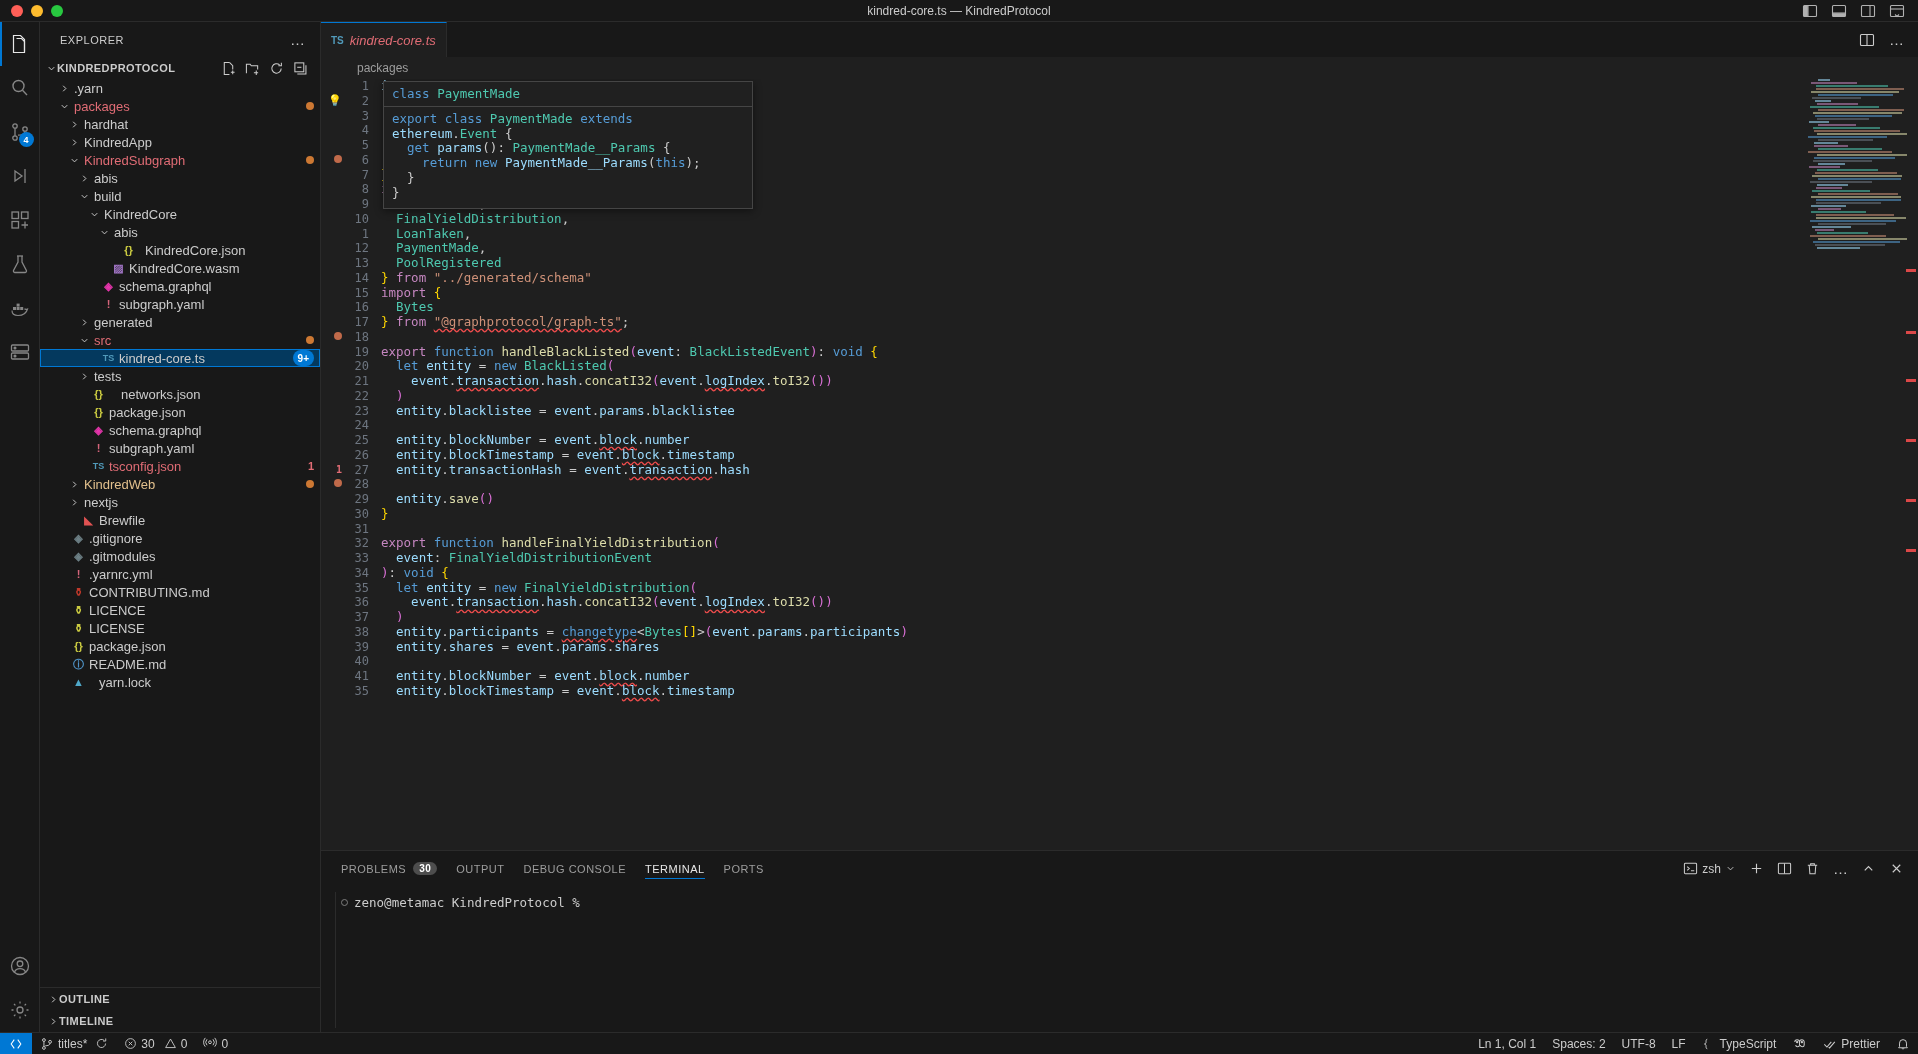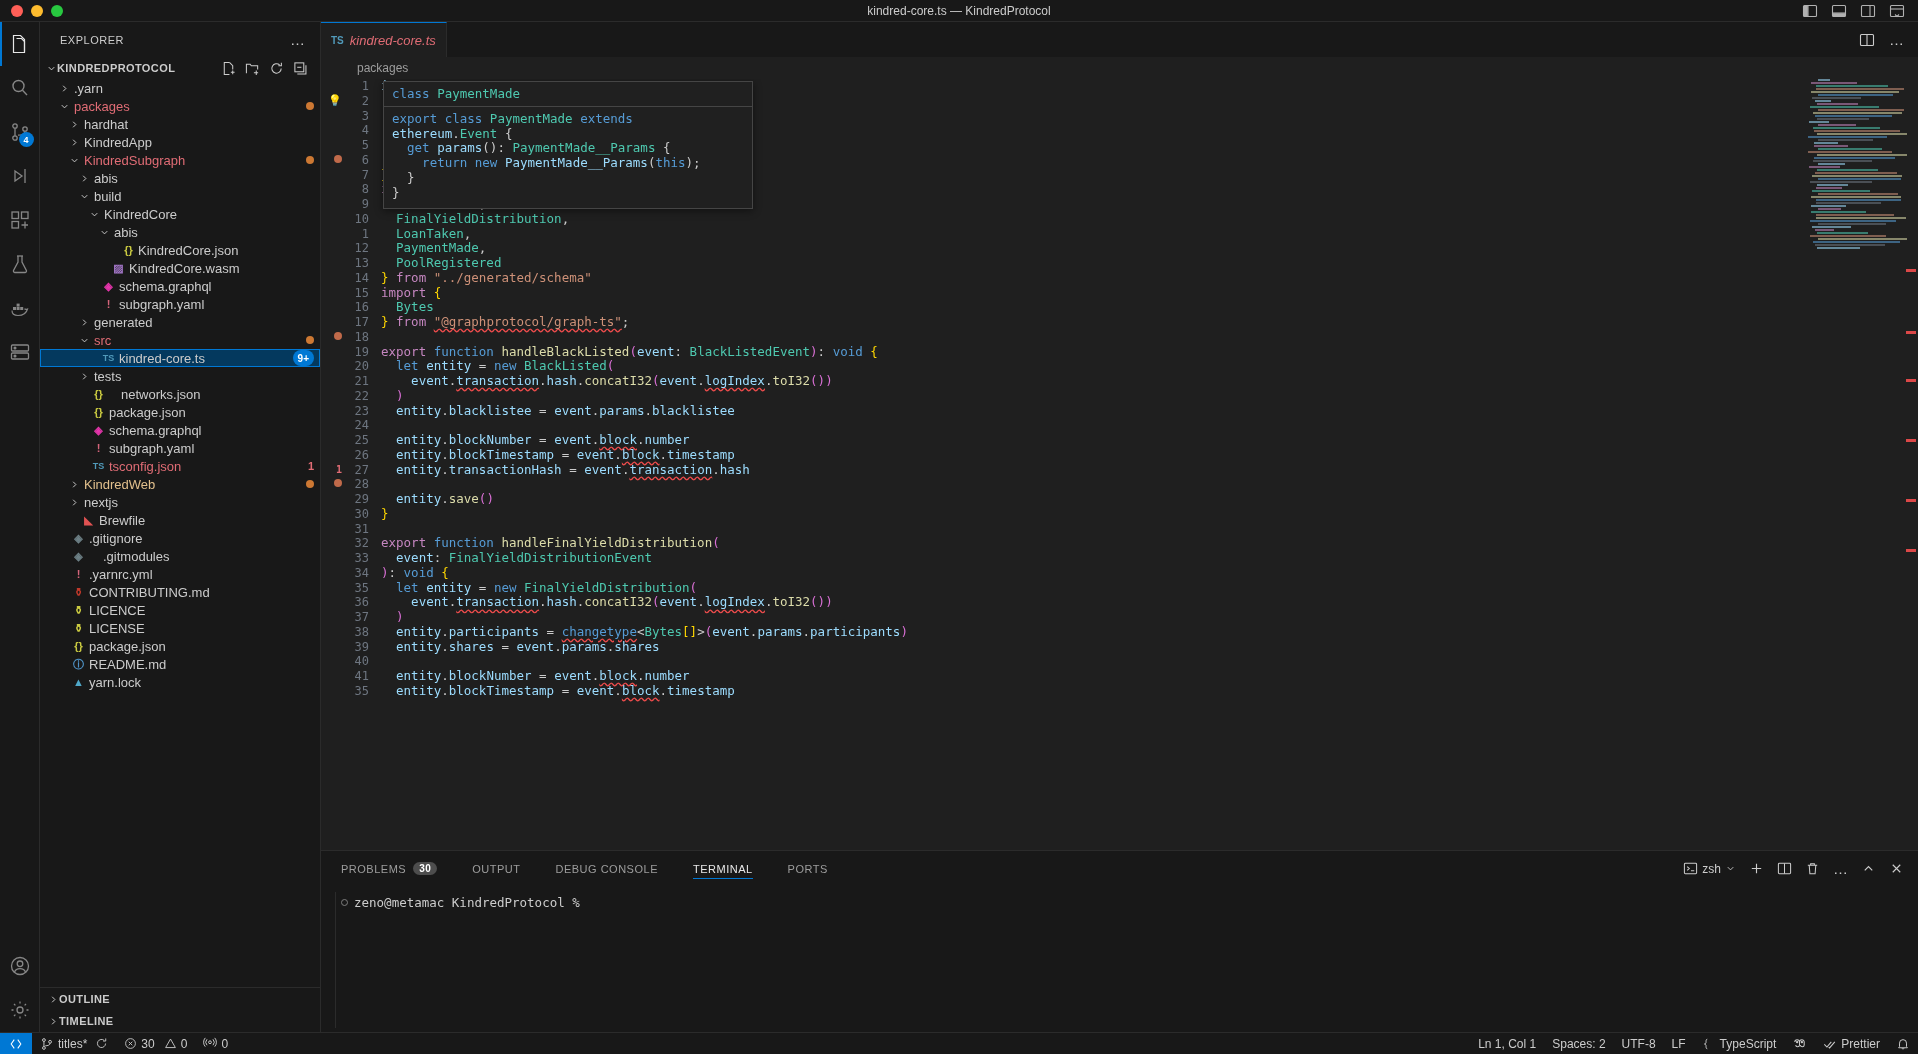--- a/index.html
+++ b/index.html
@@ -137,21 +137,21 @@
 
   
   .minimap { position: absolute; right: 14px; top: 0; width: 96px; bottom: 0; }
   .mm-line { height: 2px; margin-bottom: 1px; opacity: .75; }
   .scrollbar-v { position:absolute; right:0; top:0; width:14px; bottom:0; }
   .sb-mark { position:absolute; right:2px; width:10px; height:3px; background:#f14c4c; opacity:.9; }
 
   
   .panel { height: 182px; flex: 0 0 182px; background: #181818; border-top: 1px solid #2b2b2b;
            display: flex; flex-direction: column; }
-  .panel-tabs { height: 35px; flex: 0 0 35px; display: flex; align-items: center; padding-left: 20px; gap: 35px; }
+  .panel-tabs { height: 35px; flex: 0 0 35px; display: flex; align-items: center; padding-left: 20px; gap: 19px; }
   .ptab { font-size: 11px; color: #9d9d9d; letter-spacing: .5px; text-transform: uppercase;
           height: 35px; display: flex; align-items: center; gap: 7px; position: relative; }
   .ptab.active { color: #e7e7e7; }
   .ptab.active::after { content:''; position:absolute; left:0; right:0; bottom: 7px; height: 1px; background:#0078d4; }
   .pbadge { background: #4d4d4d; color: #fff; border-radius: 9px; font-size: 10px; padding: 1px 6px; font-weight:600; }
   .panel-right { margin-left: auto; display: flex; align-items: center; gap: 13px; padding-right: 14px; color: #cccccc; }
   .term-body { flex: 1; padding: 9px 0 0 20px; font-family: "DejaVu Sans Mono", monospace;
                font-size: 12.5px; color: #cccccc; position: relative; }
   .term-line { display: flex; align-items: center; gap: 6px; }
   .term-circle { width: 7px; height: 7px; border: 1px solid #7d7d7d; border-radius: 50%; }
@@ -402,21 +402,21 @@
             <span class="chev">
               <svg width="11" height="11" viewBox="0 0 16 16" fill="none" stroke="#cccccc" stroke-width="1.4">
                 <path d="M4 6l4 4 4-4"></path>
               </svg>
             </span>
             <span class="lbl c-white" style="margin-left: 4px;">abis</span>
           </div>
           <div class="row" style="padding-left: 68px;">
             <span class="chev"></span>
             <span class="fico" style="color: rgb(203, 203, 65); font-weight: 700;">{}</span>
-            <span class="lbl c-white" style="margin-left: 1px;">KindredCore.json</span>
+            <span class="lbl c-white" style="margin-left: 8px;">KindredCore.json</span>
           </div>
           <div class="row" style="padding-left: 58px;">
             <span class="chev"></span>
             <span class="fico" style="color: rgb(160, 116, 196); font-weight: 700;">▨</span>
             <span class="lbl c-white" style="margin-left: 2px;">KindredCore.wasm</span>
           </div>
           <div class="row" style="padding-left: 48px;">
             <span class="chev"></span>
             <span class="fico" style="color: rgb(229, 53, 171); font-weight: 700;">◈</span>
             <span class="lbl c-white" style="margin-left: 2px;">schema.graphql</span>
@@ -506,21 +506,21 @@
             <span class="lbl c-white" style="margin-left: 2px;">Brewfile</span>
           </div>
           <div class="row" style="padding-left: 18px;">
             <span class="chev"></span>
             <span class="fico" style="color: rgb(109, 128, 134); font-weight: 700;">◈</span>
             <span class="lbl c-white" style="margin-left: 2px;">.gitignore</span>
           </div>
           <div class="row" style="padding-left: 18px;">
             <span class="chev"></span>
             <span class="fico" style="color: rgb(109, 128, 134); font-weight: 700;">◈</span>
-            <span class="lbl c-white" style="margin-left: 16px;">.gitmodules</span>
+            <span class="lbl c-white" style="margin-left: 2px;">.gitmodules</span>
           </div>
           <div class="row" style="padding-left: 18px;">
             <span class="chev"></span>
             <span class="fico" style="color: rgb(212, 100, 122); font-weight: 700;">!</span>
             <span class="lbl c-white" style="margin-left: 2px;">.yarnrc.yml</span>
           </div>
           <div class="row" style="padding-left: 18px;">
             <span class="chev"></span>
             <span class="fico" style="color: rgb(192, 57, 43); font-weight: 700;">⚱</span>
             <span class="lbl c-white" style="margin-left: 2px;">CONTRIBUTING.md</span>
@@ -541,21 +541,21 @@
             <span class="lbl c-white" style="margin-left: 2px;">package.json</span>
           </div>
           <div class="row" style="padding-left: 18px;">
             <span class="chev"></span>
             <span class="fico" style="color: rgb(79, 147, 199); font-weight: 700;">ⓘ</span>
             <span class="lbl c-white" style="margin-left: 2px;">README.md</span>
           </div>
           <div class="row" style="padding-left: 18px;">
             <span class="chev"></span>
             <span class="fico" style="color: rgb(79, 168, 201); font-weight: 700;">▲</span>
-            <span class="lbl c-white" style="margin-left: 2px;">yarn.lock</span>
+            <span class="lbl c-white" style="margin-left: 12px;">yarn.lock</span>
           </div>
         </div>
 
       <div class="sb-foot">
         <div class="row-sec">
           <span class="chev">
             <svg width="11" height="11" viewBox="0 0 16 16" fill="none" stroke="#cccccc" stroke-width="1.4">
                 <path d="M6 4l4 4-4 4"></path>
               </svg>
           </span>

